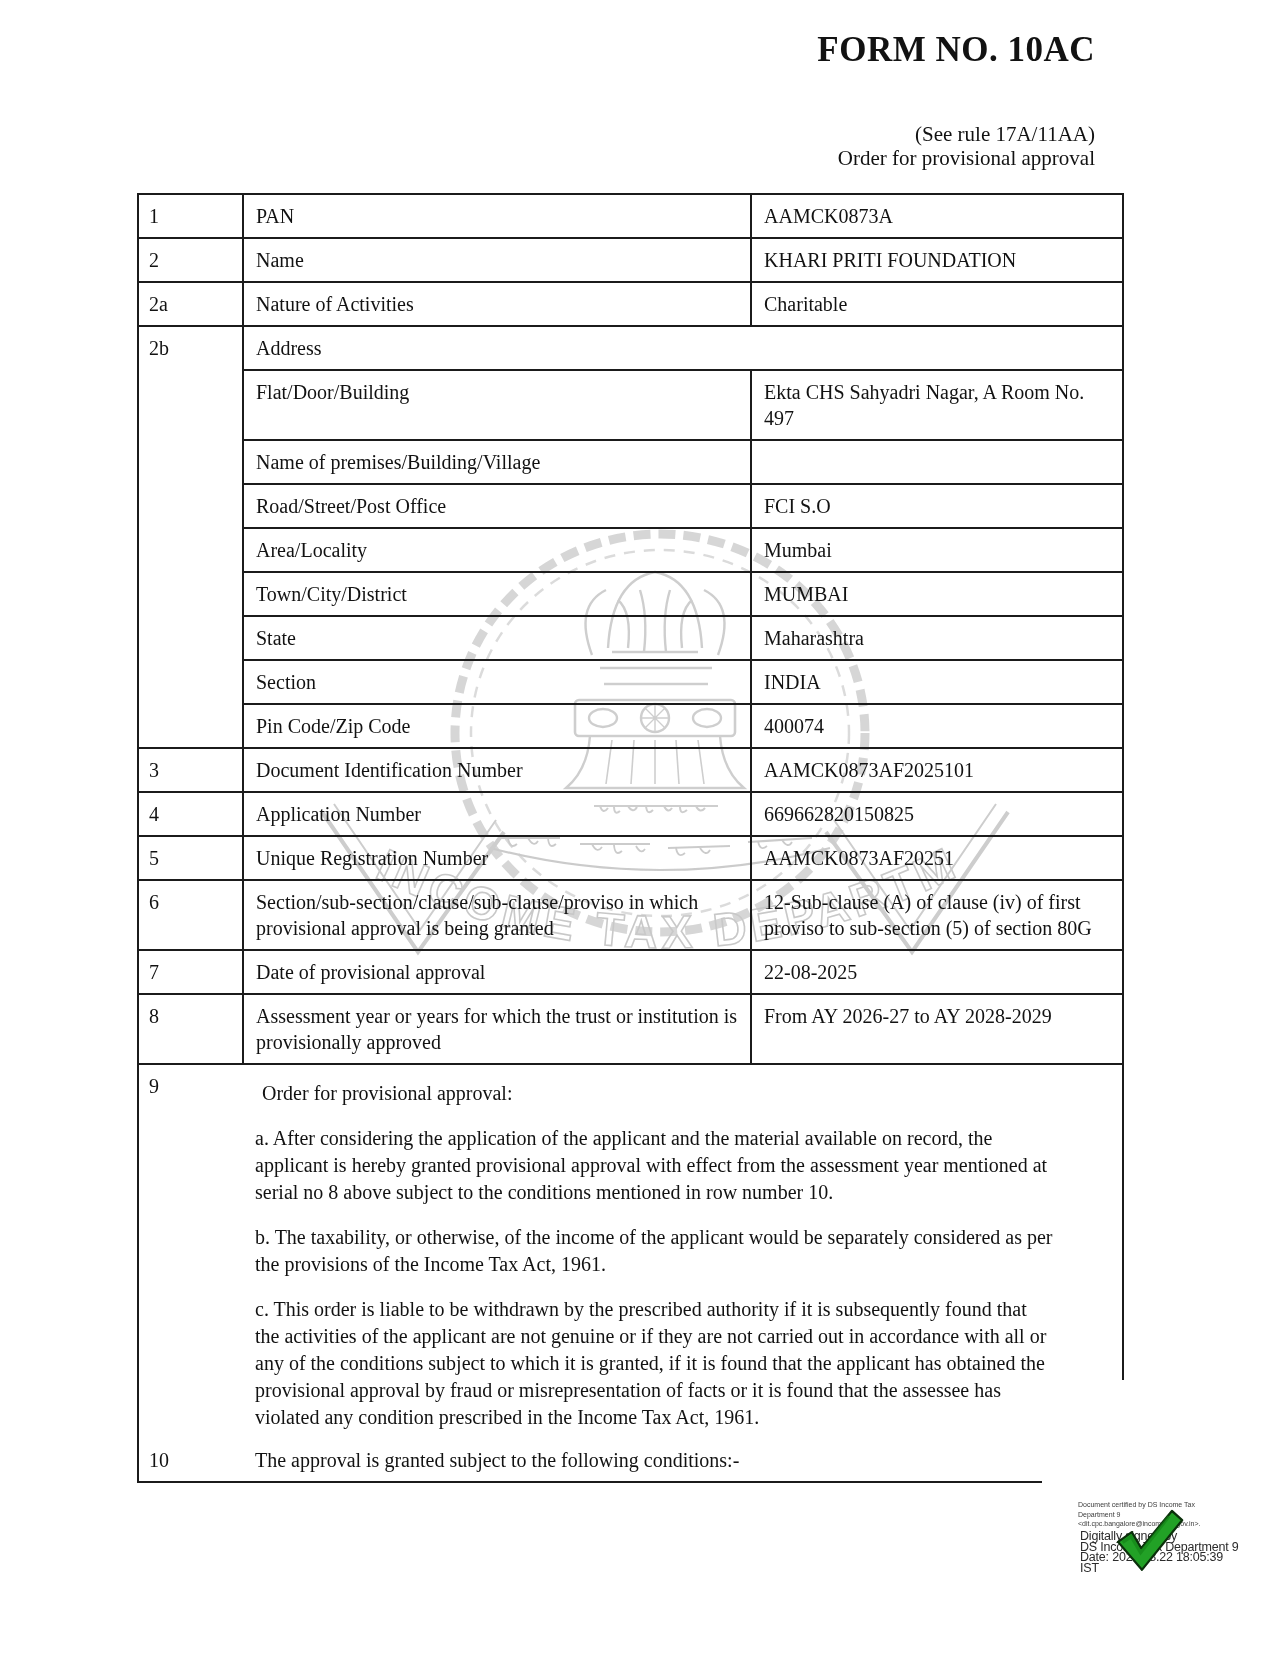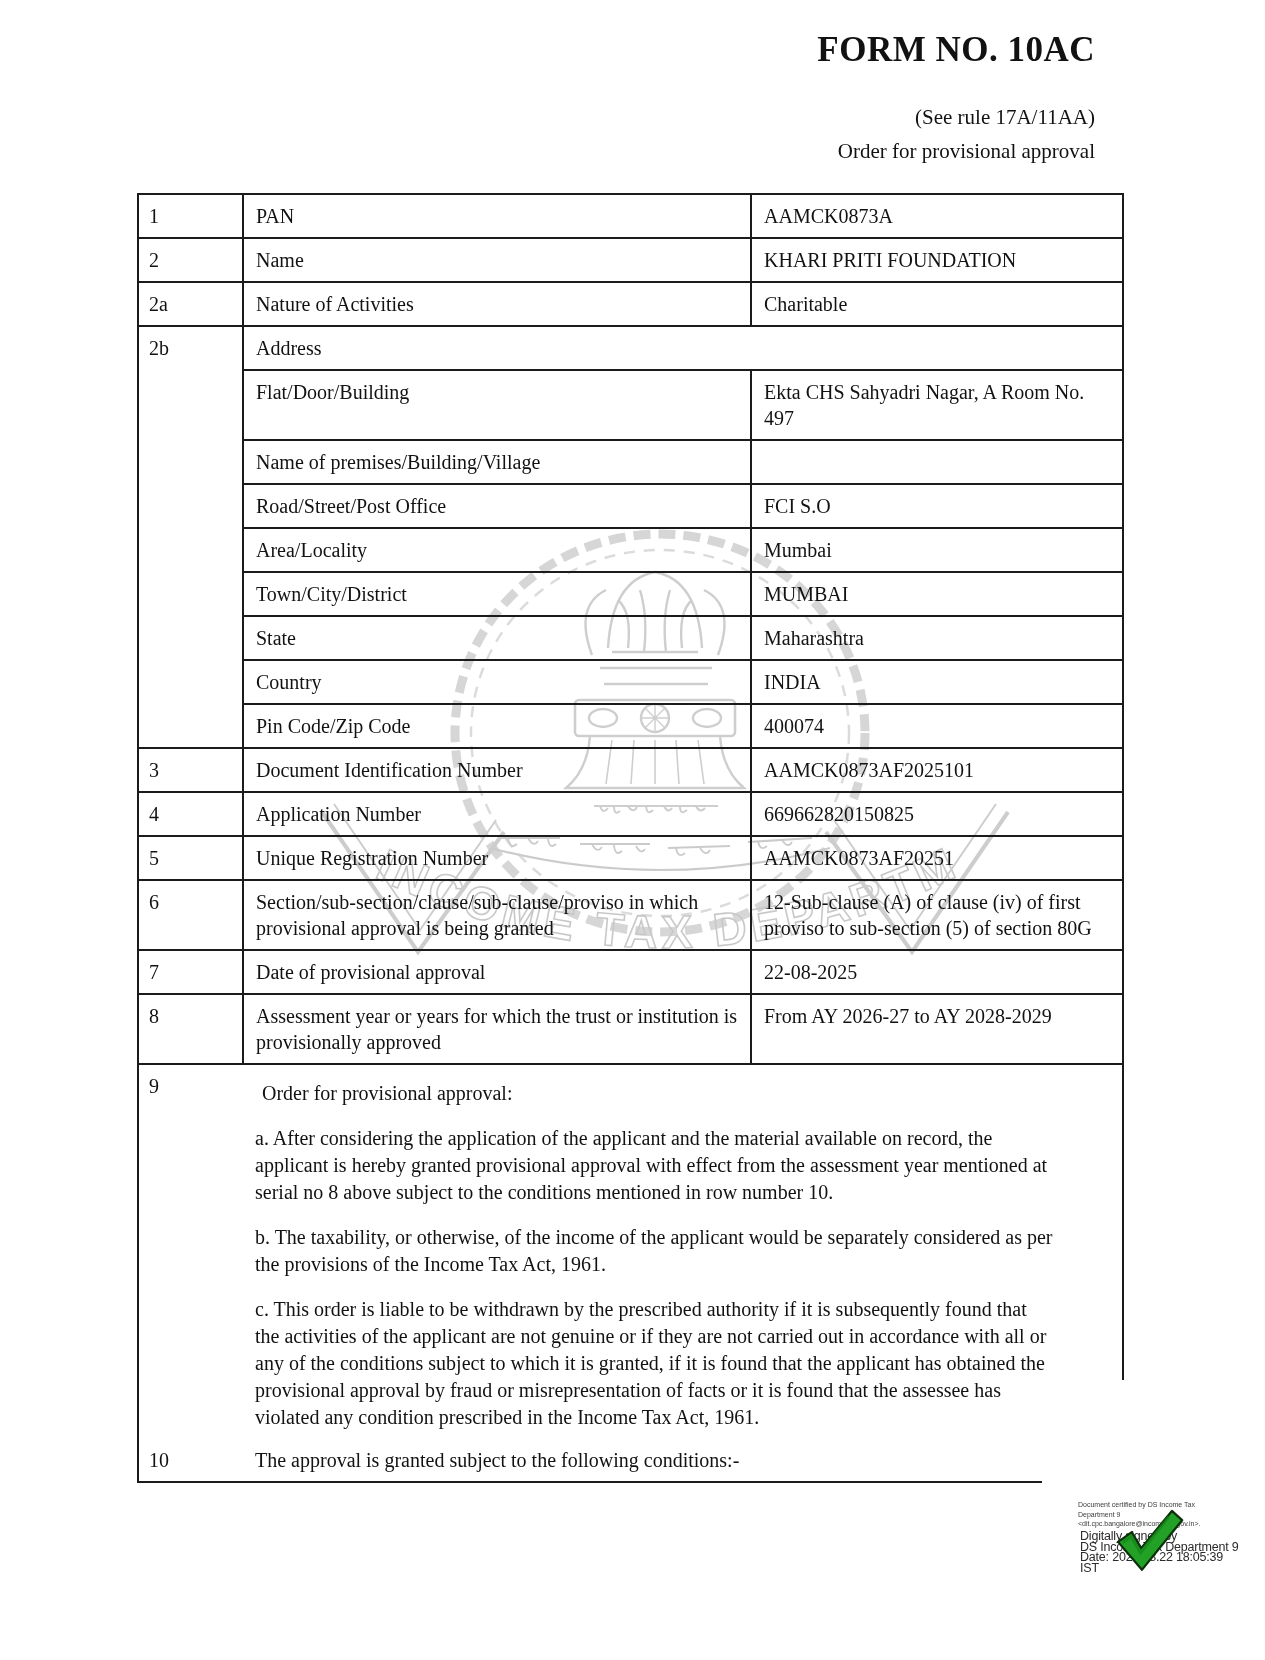--- a/index.html
+++ b/index.html
@@ -7,22 +7,22 @@
     position:relative;
     width:1265px;height:1660px;
     background:#ffffff;
     font-family:"Liberation Serif", serif;
     color:#121212;
     overflow:hidden;
   }
   
   .doc-header{position:absolute;top:30px;left:105px;width:990px;text-align:right;}
   .doc-title{font-size:35px;font-weight:bold;letter-spacing:.5px;line-height:40px;margin:0;}
-  .doc-rule{margin-top:35px;font-size:21px;line-height:24px;}
-  .doc-subtitle{margin-top:10px;font-size:21px;line-height:24px;}
+  .doc-rule{margin-top:52px;font-size:21px;line-height:24px;}
+  .doc-subtitle{font-size:21px;line-height:24px;}
 
   
   .watermark{position:absolute;left:290px;top:500px;width:760px;height:560px;z-index:0;pointer-events:none;}
 
   
   table.form-table{
     position:absolute;left:137px;top:193px;width:985px;
     border-collapse:collapse;table-layout:fixed;
     font-size:20px;line-height:26px;z-index:1;background:transparent;
   }
@@ -170,21 +170,21 @@
       </tr>
       <tr>
         <td>Town/City/District</td>
         <td>MUMBAI</td>
       </tr>
       <tr>
         <td>State</td>
         <td>Maharashtra</td>
       </tr>
       <tr>
-        <td>Country</td>
+        <td>Section</td>
         <td>INDIA</td>
       </tr>
       <tr>
         <td>Pin Code/Zip Code</td>
         <td>400074</td>
       </tr>
       <tr>
         <td class="num">3</td>
         <td>Document Identification Number</td>
         <td>AAMCK0873AF2025101</td>

